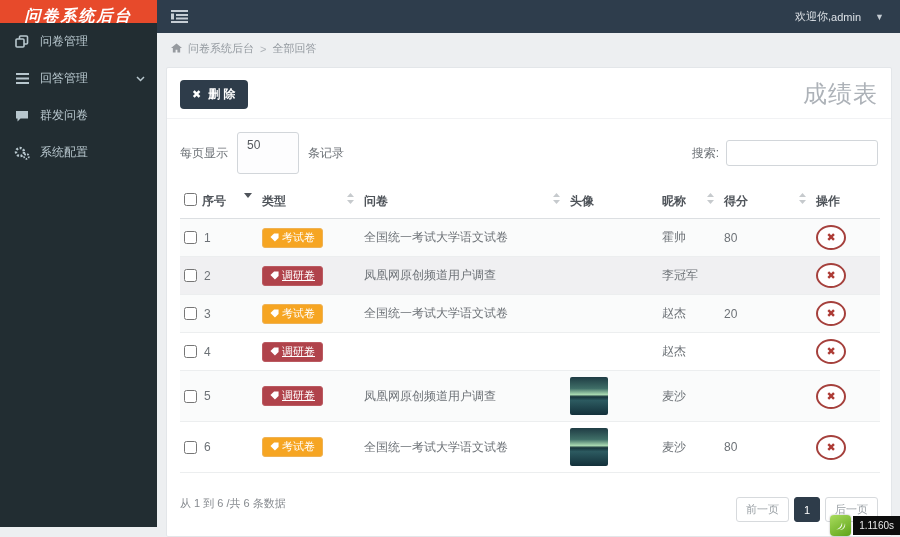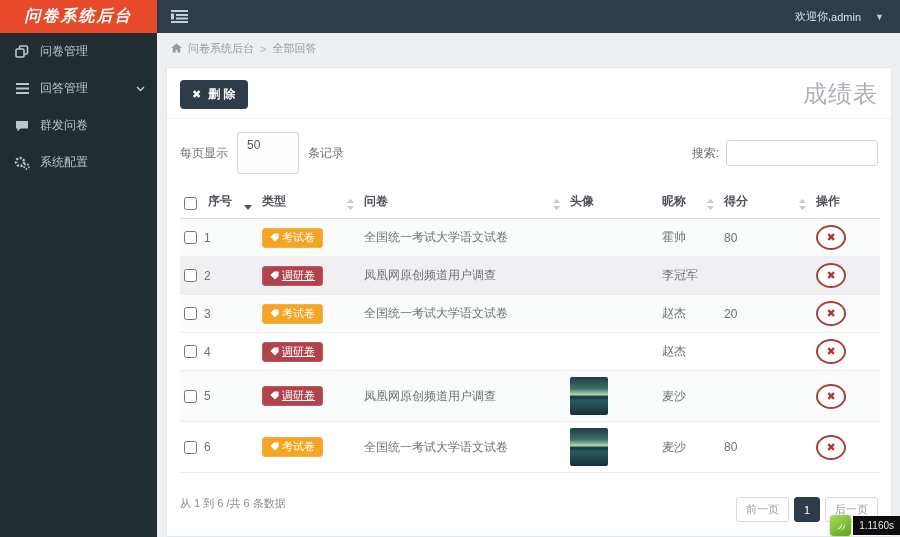--- a/index.html
+++ b/index.html
@@ -10,21 +10,21 @@
   
   .topbar { display:flex; height:33px; }
   .logo { width:157px; height:33px; background:#e74a2b; color:#fff; display:flex; align-items:center; justify-content:center;
           font-family:"DejaVu Serif",serif; font-style:italic; font-weight:bold; font-size:16px; letter-spacing:2px; }
   .navbar { flex:1; background:#2e3d4c; display:flex; align-items:center; justify-content:space-between; padding:0 16px 0 14px; }
   .nav-toggle { display:inline-flex; cursor:pointer; }
   .user-menu { display:flex; align-items:center; color:#dbe0e5; font-size:11px; cursor:pointer; }
   .user-menu .caret { font-size:9px; color:#c4ccd3; margin-left:14px; }
 
   
-  .sidebar { position:absolute; left:0; top:33px; width:157px; height:504px; background:#222d32; }
+  .sidebar { position:absolute; left:0; top:23px; width:157px; height:504px; background:#222d32; }
   .side-item { display:flex; align-items:center; height:37px; padding:0 12px 0 14px; color:#b8c7ce; font-size:12px; gap:10px; cursor:pointer; }
   .side-item .s-icon { width:16px; display:inline-flex; justify-content:center; color:#b8c7ce; }
   .side-item .chev { margin-left:auto; display:inline-flex; }
 
   
   .content { position:absolute; left:157px; top:33px; width:743px; height:504px; background:#edeff1; }
   .breadcrumb { display:flex; align-items:center; gap:6px; padding:8px 14px 5px; font-size:11px; color:#949aa0; }
   .crumb-sep { color:#aeb3b8; }
 
   .card { margin:6px 8px 0 9px; background:#fff; border:1px solid #e3e6e9; border-radius:2px; }
@@ -37,21 +37,21 @@
   .toolbar { display:flex; justify-content:space-between; padding:13px; font-size:12px; color:#6d7277; }
   .tool-left, .tool-right { display:flex; align-items:center; }
   .len-box { width:62px; height:42px; line-height:24px; border:1px solid #d2d6da; border-radius:3px; padding-left:9px; margin:0 9px;
              color:#55595e; background:#fdfdfe; cursor:pointer; }
   .search-input { width:152px; height:26px; border:1px solid #d2d6da; border-radius:3px; margin-left:7px; padding:0 6px;
                   font-family:inherit; font-size:12px; color:#555; outline:none; }
 
   .table-wrap { padding:0 13px; }
   table { width:100%; border-collapse:collapse; table-layout:fixed; font-size:12px; color:#6d7277; }
   thead th { border-bottom:1px solid #dcdfe2; padding:6px 4px 8px; }
-  .th-inner { display:flex; align-items:flex-end; gap:11px; font-weight:bold; color:#4f545a; font-size:12px; }
+  .th-inner { display:flex; align-items:flex-start; gap:5px; font-weight:bold; color:#4f545a; font-size:12px; }
   .th-inner .sort { margin-left:auto; display:inline-flex; padding-right:2px; }
   tbody td { padding:6px 4px; border-bottom:1px solid #eceeef; vertical-align:middle; }
   tbody tr:nth-child(odd) { background:#fafbfb; }
   tbody tr.hl { background:#f0f0f2; }
   .idx-cell { display:flex; align-items:center; gap:7px; }
   input[type=checkbox] { width:13px; height:13px; cursor:pointer; }
 
   .tag { display:inline-flex; align-items:center; gap:3px; color:#fff; font-size:11px; line-height:1; padding:3px 7px 4px; border-radius:3px; }
   .tag.exam { background:#f6a522; border:1px solid #efb254; }
   .tag.survey { background:#b0434b; border:1px solid #bb5a61;text-decoration:underline; }

